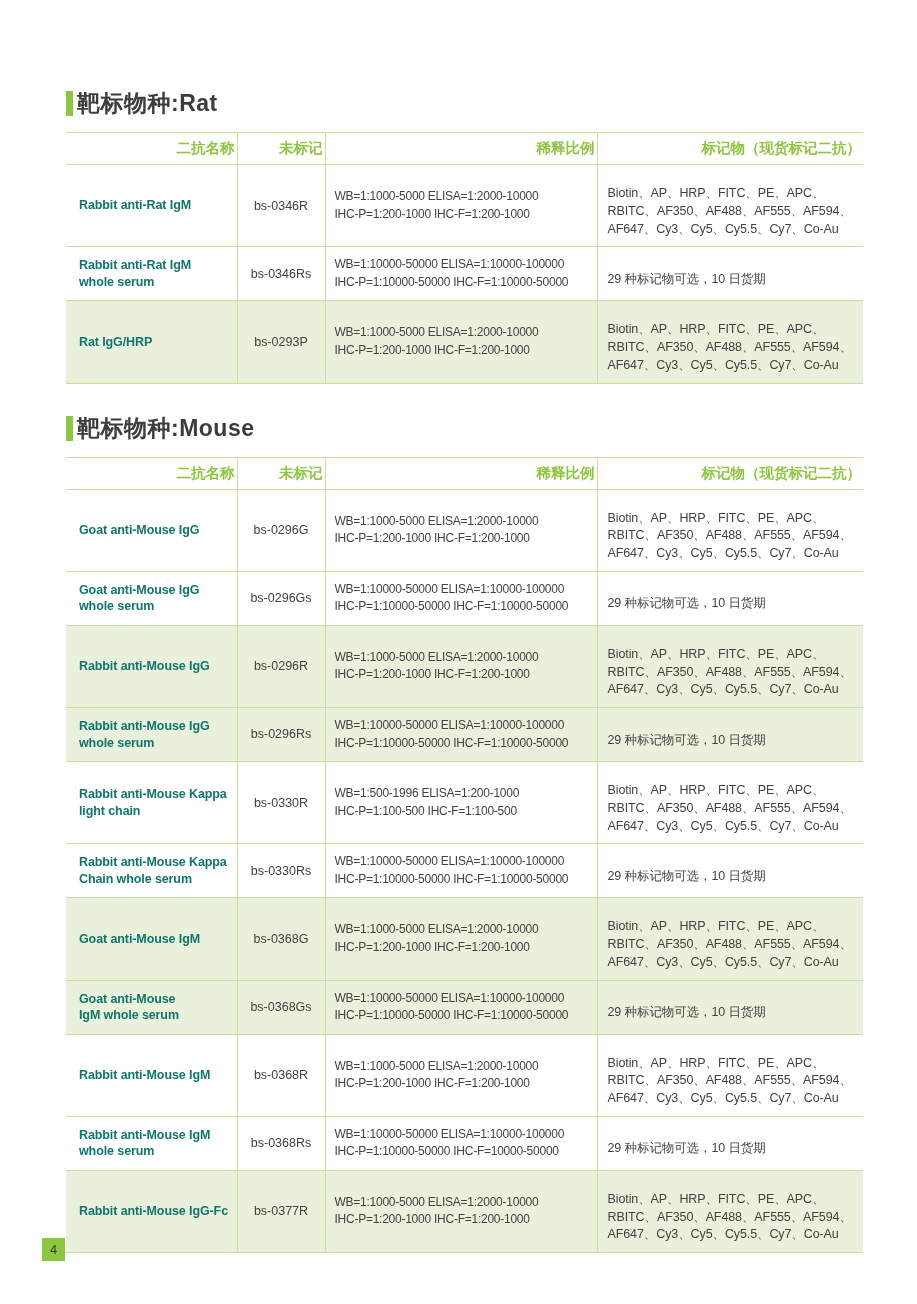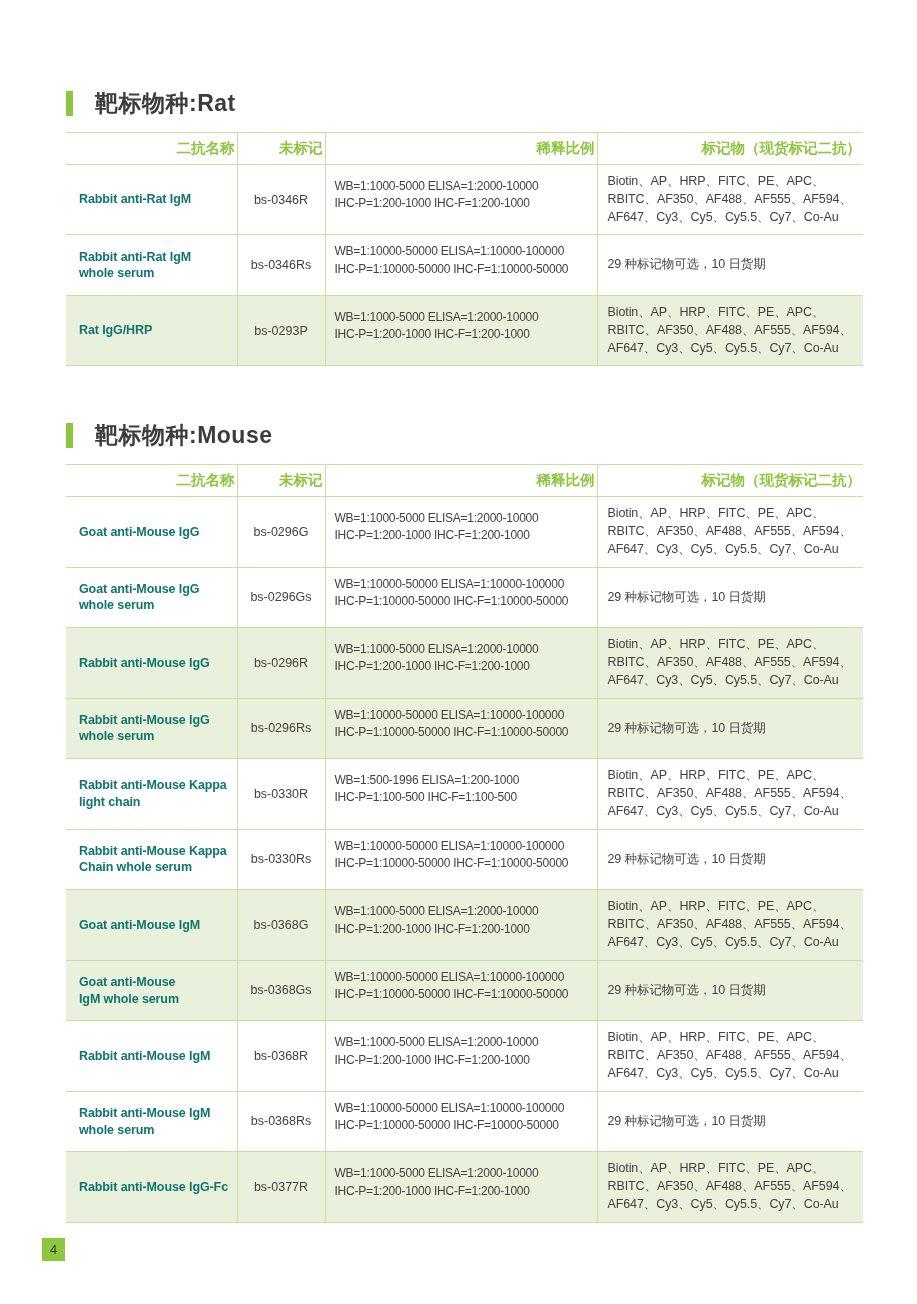--- a/index.html
+++ b/index.html
@@ -14,23 +14,23 @@
   body{
     width:917px;height:1304px;
     background:#ffffff;
     font-family:"Liberation Sans","DejaVu Sans",sans-serif;
     color:var(--body-text);
     position:relative;
     overflow:hidden;
   }
   .page{padding:88px 54px 0 66px;}
   .section{margin:0;}
-  .section + .section{margin-top:54px;}
+  .section + .section{margin-top:29px;}
   .section-title{
-    display:flex;align-items:center;gap:22px;
+    display:flex;align-items:center;gap:4px;
     font-size:23px;font-weight:bold;color:var(--title-text);
     letter-spacing:0.5px;
   }
   .accent-bar{width:7px;height:25px;background:var(--accent);flex:0 0 auto;}
   table{
     border-collapse:collapse;
     width:797px;
     margin-top:13px;
     table-layout:fixed;
   }
@@ -61,26 +61,26 @@
     letter-spacing:-0.1px;
   }
   td.c-code{
     text-align:center;
     font-size:12.5px;line-height:1.3;
     padding:8px 8px;
   }
   td.c-dil{
     font-size:12px;line-height:1.45;
     letter-spacing:-0.25px;
-    padding:8px 3px 17px 9px;
+    padding:8px 3px 8px 9px;
   }
   td.c-mark{
     font-size:12.5px;line-height:1.42;
     letter-spacing:-0.1px;
-    padding:8px 3px 8px 10px;
+    padding:20px 3px 8px 10px;
   }
   .page-badge{
     position:absolute;left:42px;top:1238px;
     width:23px;height:23px;
     background:var(--accent);
     display:flex;align-items:center;justify-content:center;
     font-size:13px;color:#3a3a3a;
   }
 </style>
 </head>

